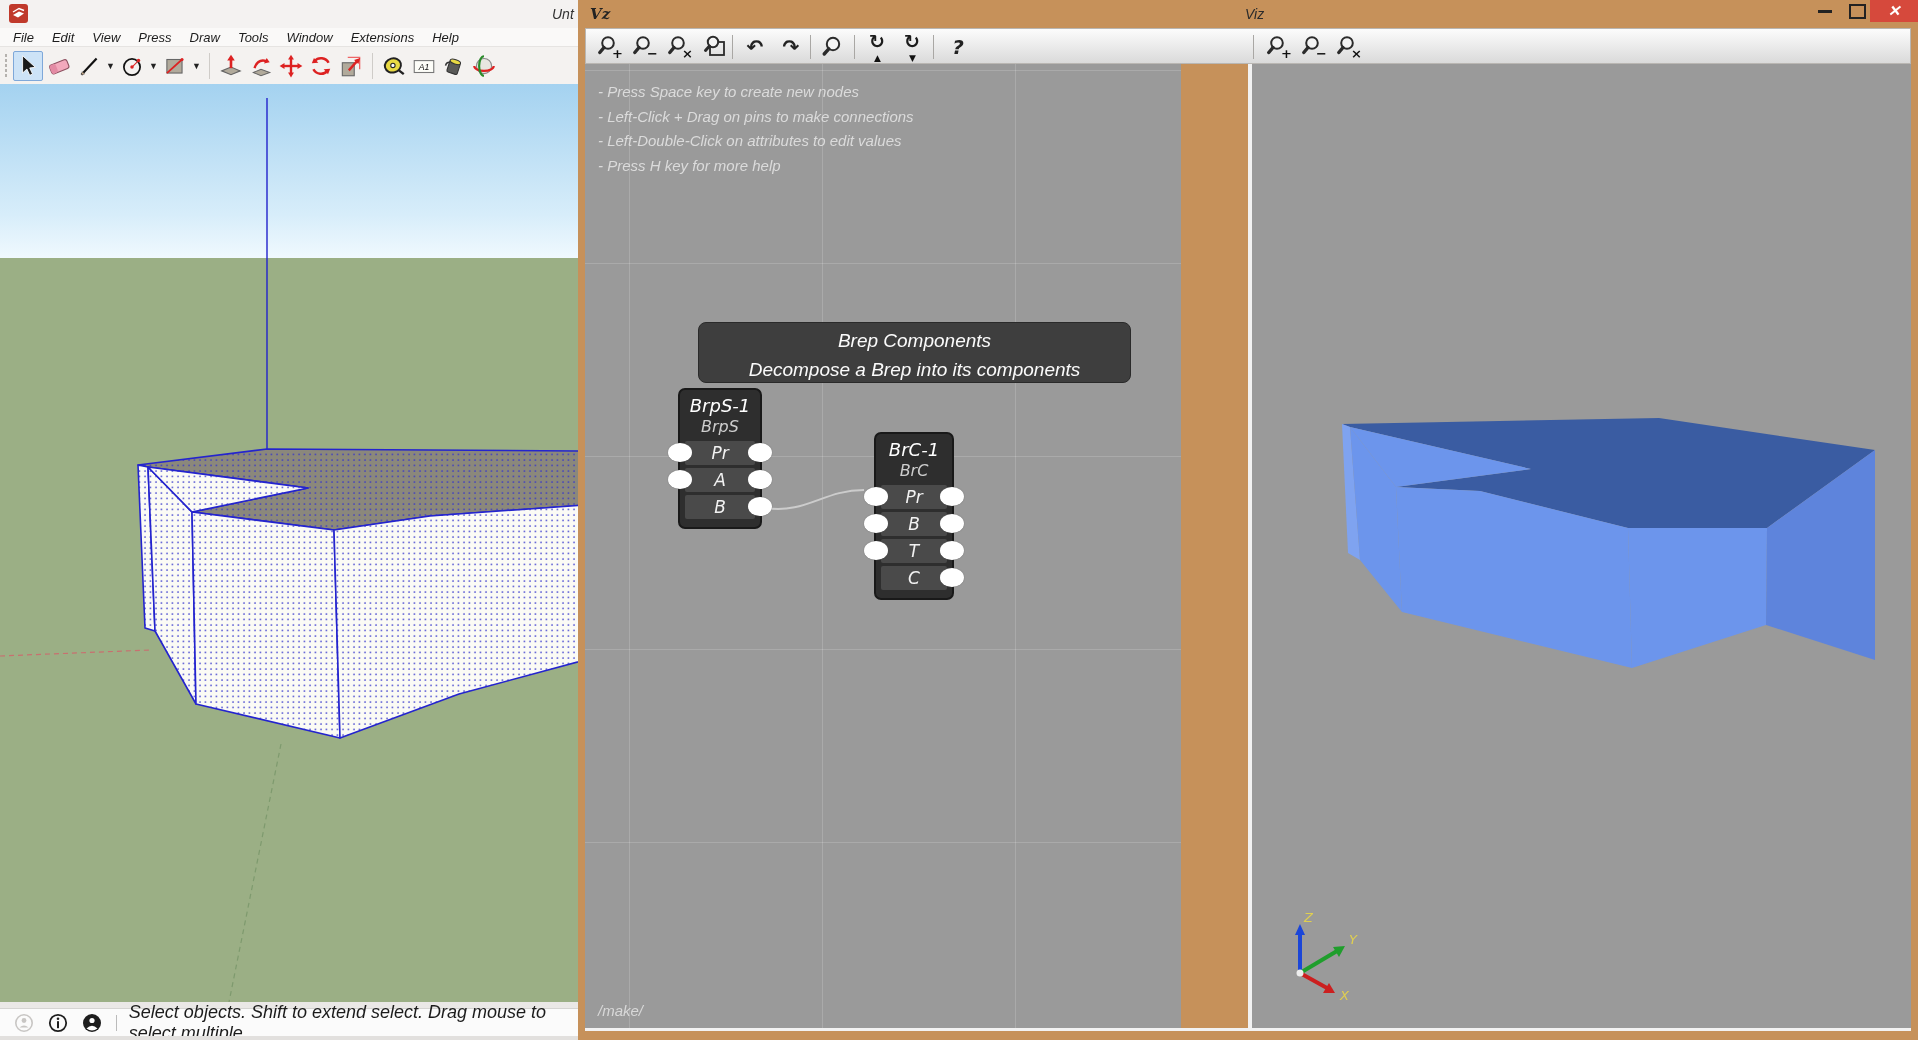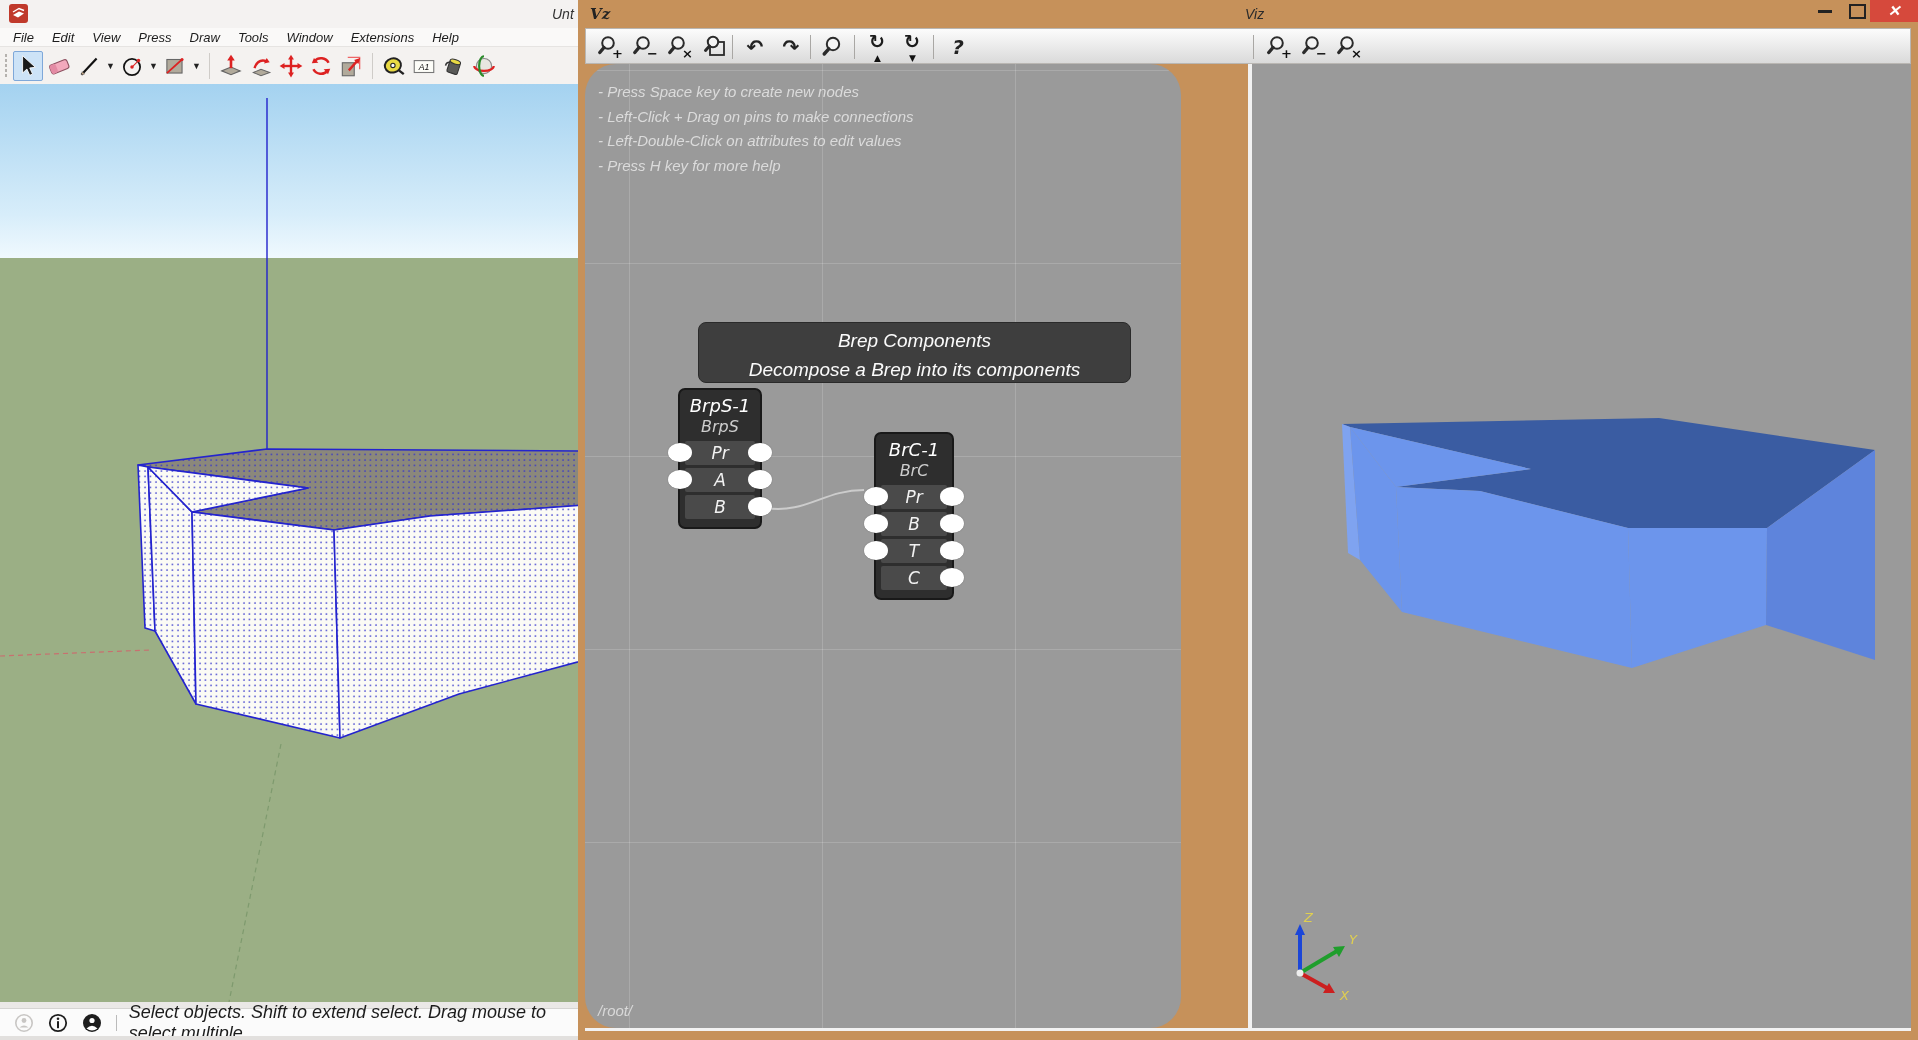--- a/index.html
+++ b/index.html
@@ -46,21 +46,21 @@
   .mag svg{position:absolute;left:0;top:0;width:26px;height:26px;}
   .mag .sub{position:absolute;right:0px;bottom:-1px;font-size:13px;font-weight:bold;color:#111;font-family:"DejaVu Sans",sans-serif;}
   .glyph{font-family:"DejaVu Sans",sans-serif;font-size:20px;font-weight:bold;color:#222;line-height:1;}
   .reload{position:relative;width:24px;height:28px;}
   .reload .g{position:absolute;left:2px;top:-3px;font-family:"DejaVu Sans",sans-serif;font-size:19px;font-weight:bold;color:#1c1c1c;}
   .reload .arr{position:absolute;left:7px;bottom:-2px;font-size:9px;color:#111;font-family:"DejaVu Sans",sans-serif;}
   
   #node-pane{position:absolute;left:7px;top:64px;width:596px;height:964px;background:#9A9A9A;overflow:hidden;
     background-image:linear-gradient(to right,rgba(255,255,255,.16) 1px,transparent 1px),
                      linear-gradient(to bottom,rgba(255,255,255,.16) 1px,transparent 1px);
-    background-size:193px 193px;background-position:44px 6px;border-radius:31px;}
+    background-size:193px 193px;background-position:44px 6px;}
   #pane-divider{position:absolute;left:670px;top:64px;width:4px;height:964px;background:#F2F2F2;}
   #view-pane{position:absolute;left:674px;top:64px;width:659px;height:964px;background:#9A9A9A;overflow:hidden;}
   #viz-bottom-border{position:absolute;left:7px;top:1028px;width:1326px;height:3px;background:#F2F2F2;}
   #help-lines{position:absolute;left:13px;top:16px;}
   #help-lines div{font-size:15px;color:#DBDBDB;line-height:24.5px;white-space:nowrap;}
   #tooltip{position:absolute;left:113px;top:258px;width:433px;height:61px;background:#3E3E3E;
     border:1px solid #2A2A2A;border-radius:8px;box-sizing:border-box;text-align:center;color:#FBFBFB;}
   #tooltip .t1{font-size:19px;margin-top:7px;}
   #tooltip .t2{font-size:19px;margin-top:7px;}
   .node{position:absolute;background:#2E2E2E;border:2px solid #191919;border-radius:7px;box-sizing:border-box;}
@@ -439,21 +439,21 @@
           <div class="pin l"></div>
           <div class="pin r"></div>
         </div>
         <div class="nrow">
           <span>C</span>
           <div class="pin r"></div>
         </div>
         <div style="height:5px"></div>
       </div>
 
-      <div id="breadcrumb">/root/</div>
+      <div id="breadcrumb">/make/</div>
     </div>
 
     <div id="pane-divider"></div>
 
     <div id="view-pane">
       <svg width="659" height="964" viewBox="0 0 659 964">
         <g>
           <polygon fill="#3A5CA2" points="90,360 407,354 623,386 515,464 376,464 228,427 144,423 279,405 98,363"></polygon>
           <polygon fill="#7FA3F0" points="90,360 98,363 108,496 96,489"></polygon>
           <polygon fill="#6C95EC" points="98,363 144,423 150,548 108,496"></polygon>

